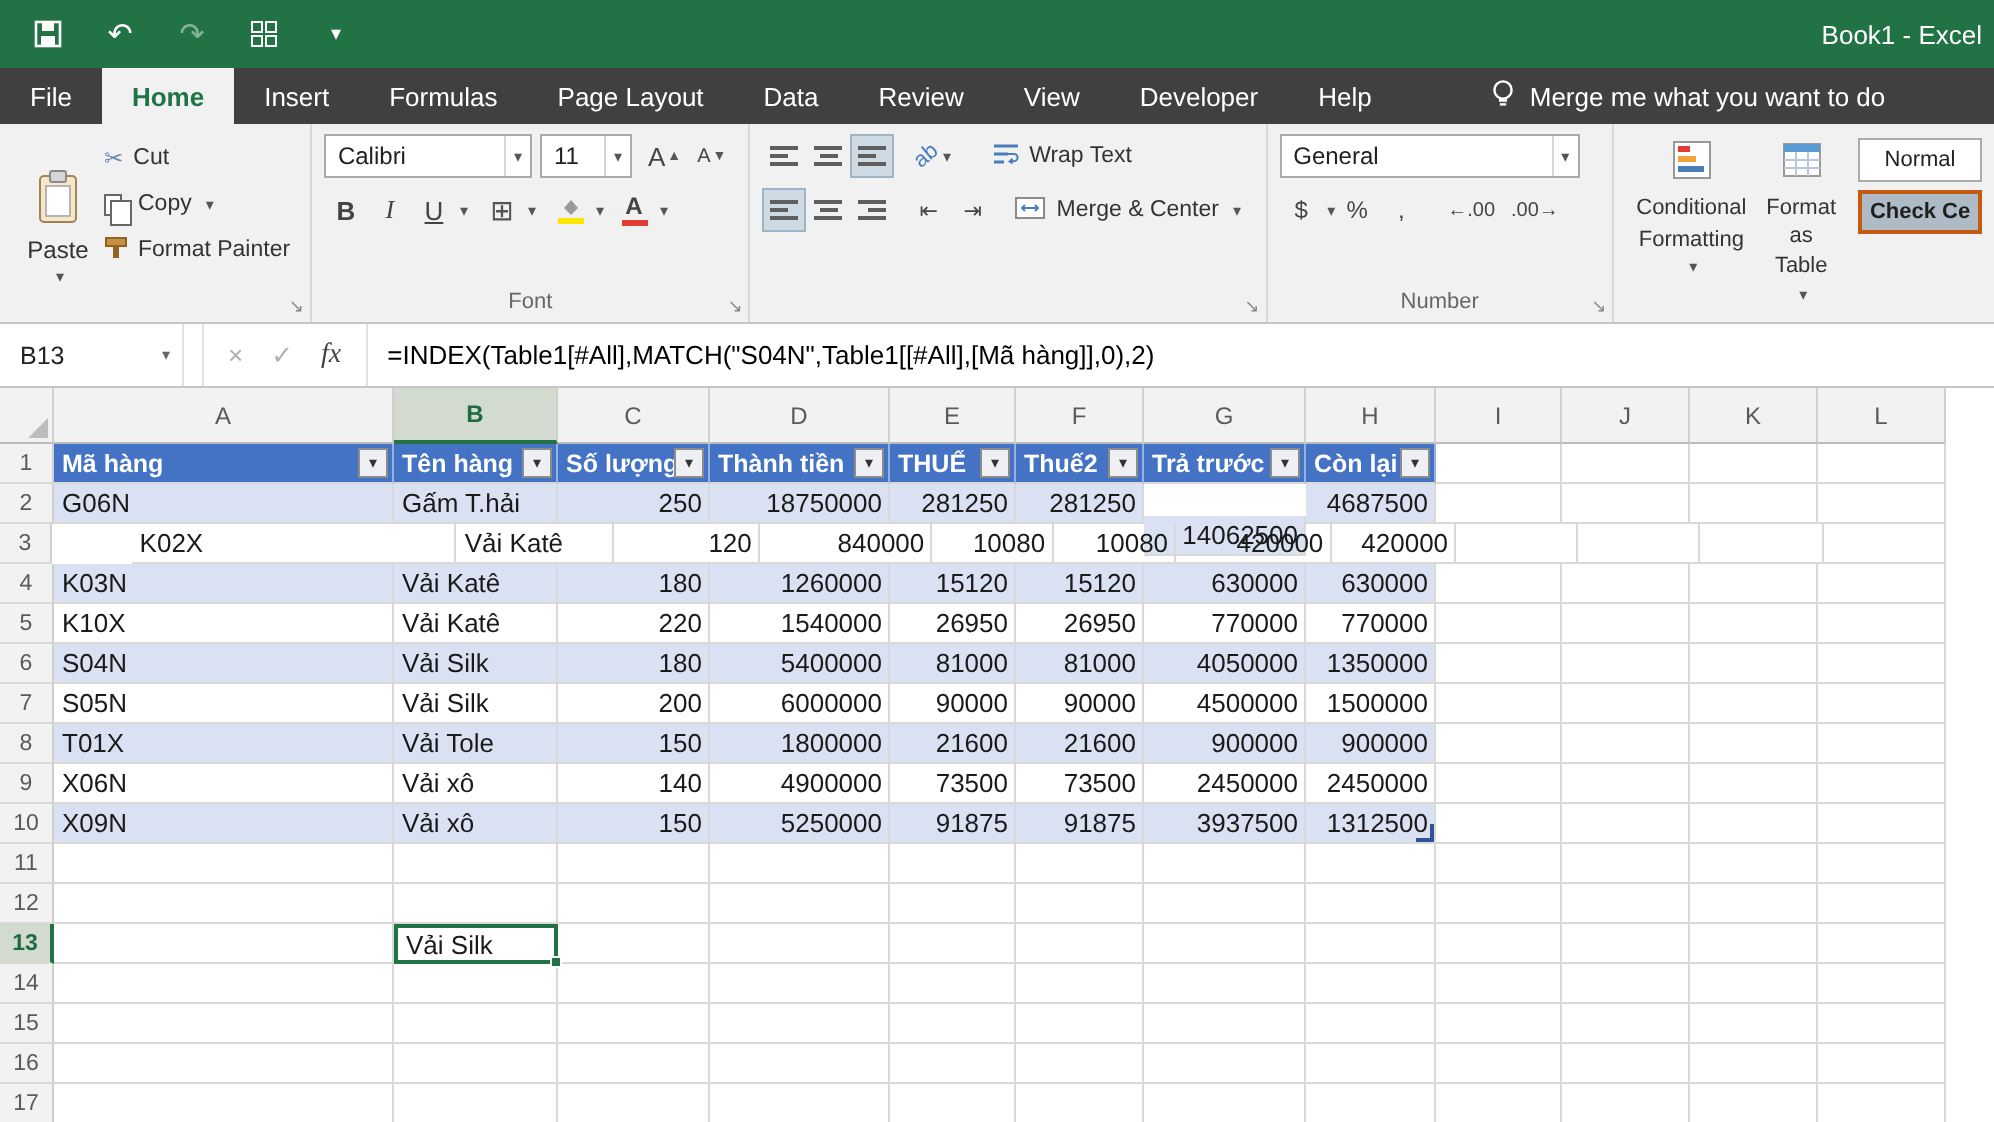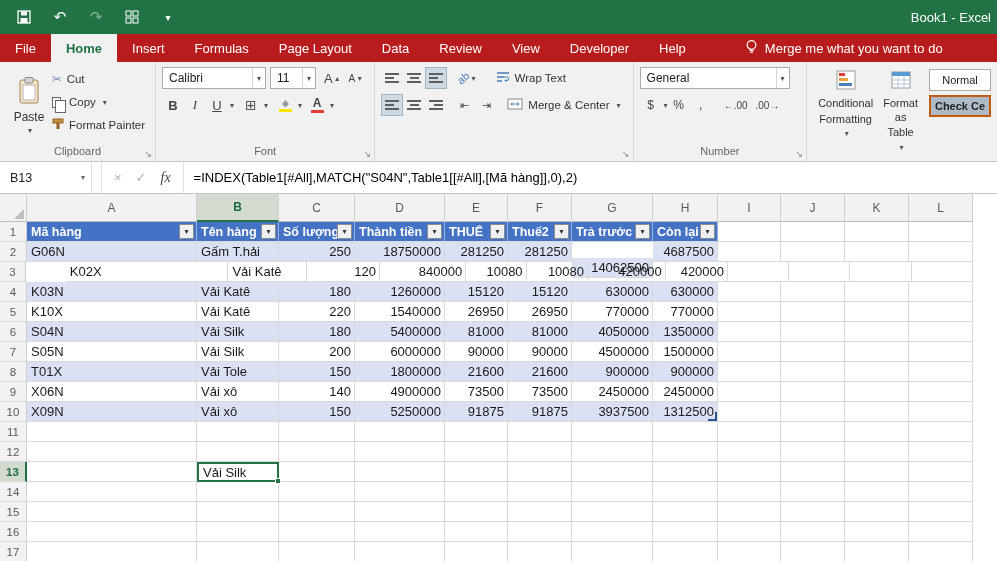--- a/index.html
+++ b/index.html
@@ -9,21 +9,21 @@
 
   
   .titlebar{height:34px;background:#217346;display:flex;align-items:center;color:#fff;padding:0 6px;}
   .qat{display:flex;align-items:center;gap:16px;padding-left:8px;}
   .qat .qbtn{display:flex;align-items:center;justify-content:center;width:20px;height:20px;font-size:15px;color:#fff;cursor:default;}
   .qbtn.dim{opacity:.45;}
   .qbtn.small{font-size:10px;}
   .doc-title{margin-left:auto;font-size:13px;color:#fff;white-space:nowrap;padding-right:0;}
 
   
-  .tabbar{height:28px;background:#b91c1c;display:flex;align-items:flex-end;}
+  .tabbar{height:28px;background:#404040;display:flex;align-items:flex-end;}
   .tab{color:#fff;font-size:13px;padding:5px 15px;height:28px;display:flex;align-items:center;cursor:default;}
   .tab.active{background:#f1f1f1;color:#217346;font-weight:bold;}
   .tellme{display:flex;align-items:center;gap:7px;color:#fff;font-size:13px;margin-left:34px;height:28px;padding:0 10px;}
 
   
   .ribbon{height:100px;background:#f1f1f1;border-bottom:1px solid #c6c6c6;display:flex;}
   .rgroup{position:relative;border-right:1px solid #d8d8d8;display:flex;flex-direction:column;height:100%;}
   .rbody{flex:1;padding:5px 6px 0 6px;}
   .rlabel{height:17px;font-size:11px;color:#666;text-align:center;line-height:15px;white-space:nowrap;}
   .launcher{position:absolute;right:3px;bottom:2px;font-size:9px;color:#888;cursor:default;}
@@ -186,21 +186,20 @@
             <span>
               <svg width="12" height="12" viewBox="0 0 12 12">
                   <rect x="1" y="1" width="10" height="4" fill="#c79044" stroke="#8f6420"></rect>
                   <rect x="4.5" y="5" width="3" height="6" fill="#8f6420"></rect>
                 </svg>
             </span>
             <span>Format Painter</span>
           </div>
         </div>
       </div>
-      <div class="rlabel">Clipboard</div>
       <span class="launcher">↘</span>
     </div>
 
     <div class="rgroup" style="width:225px">
       <div class="rbody">
         <div class="rrow">
           <div class="combo" style="width:104px">
             <span>Calibri</span>
             <span class="dd">▾</span>
           </div>

